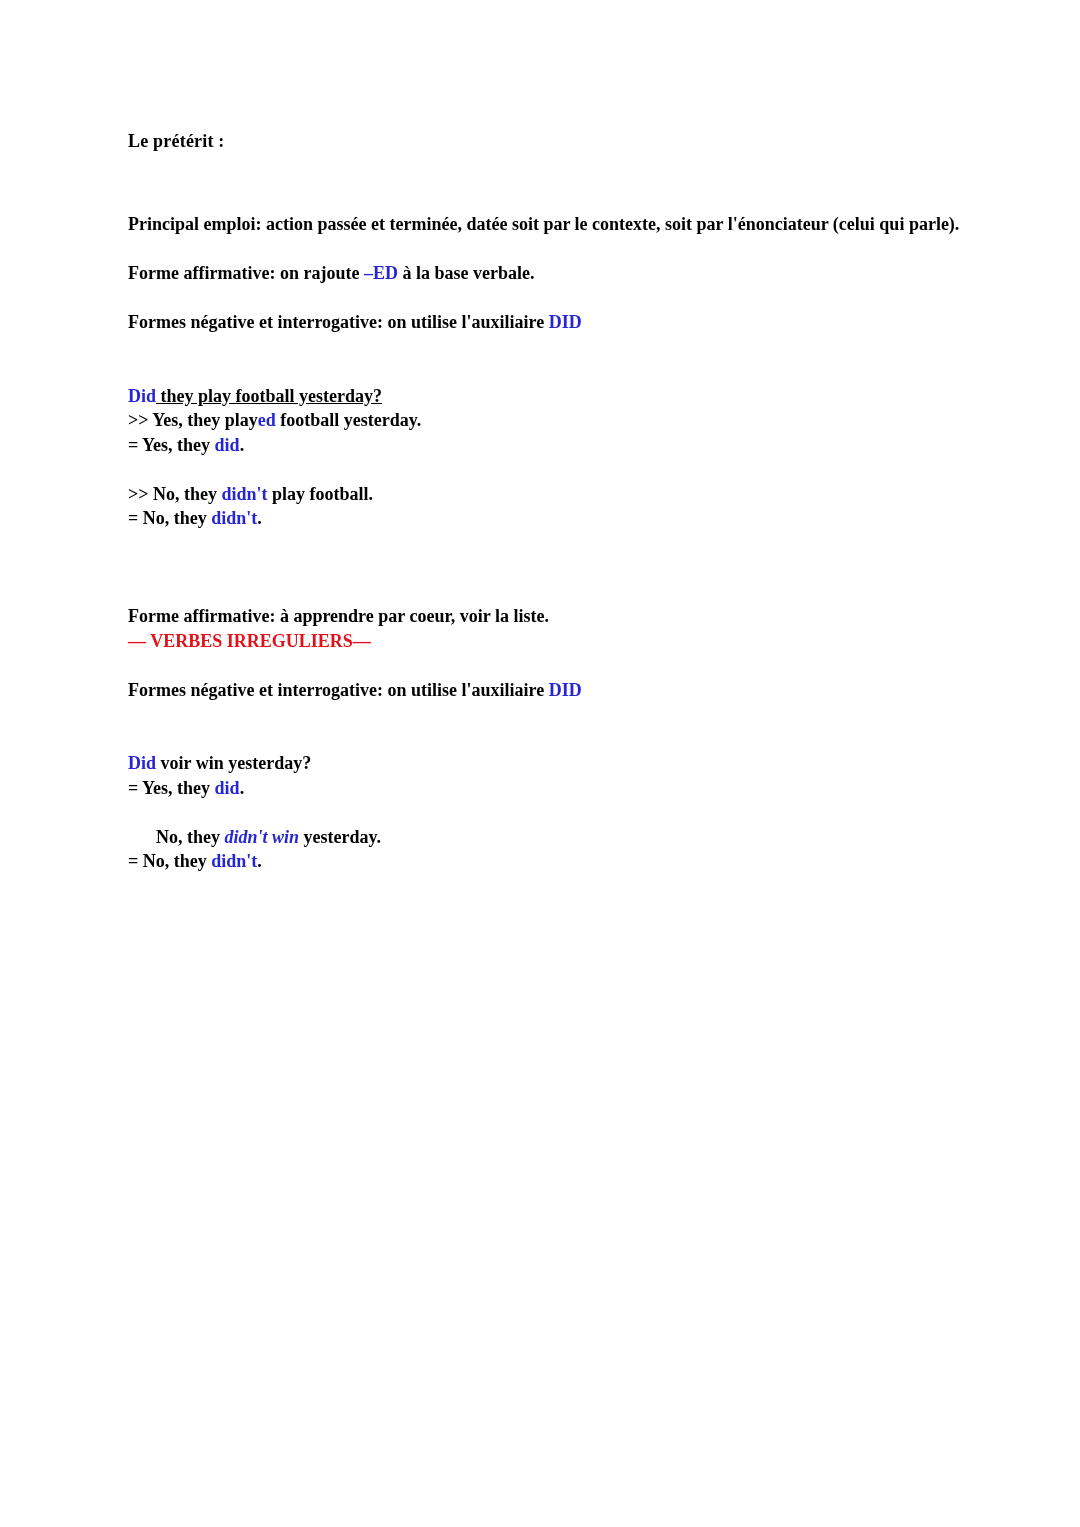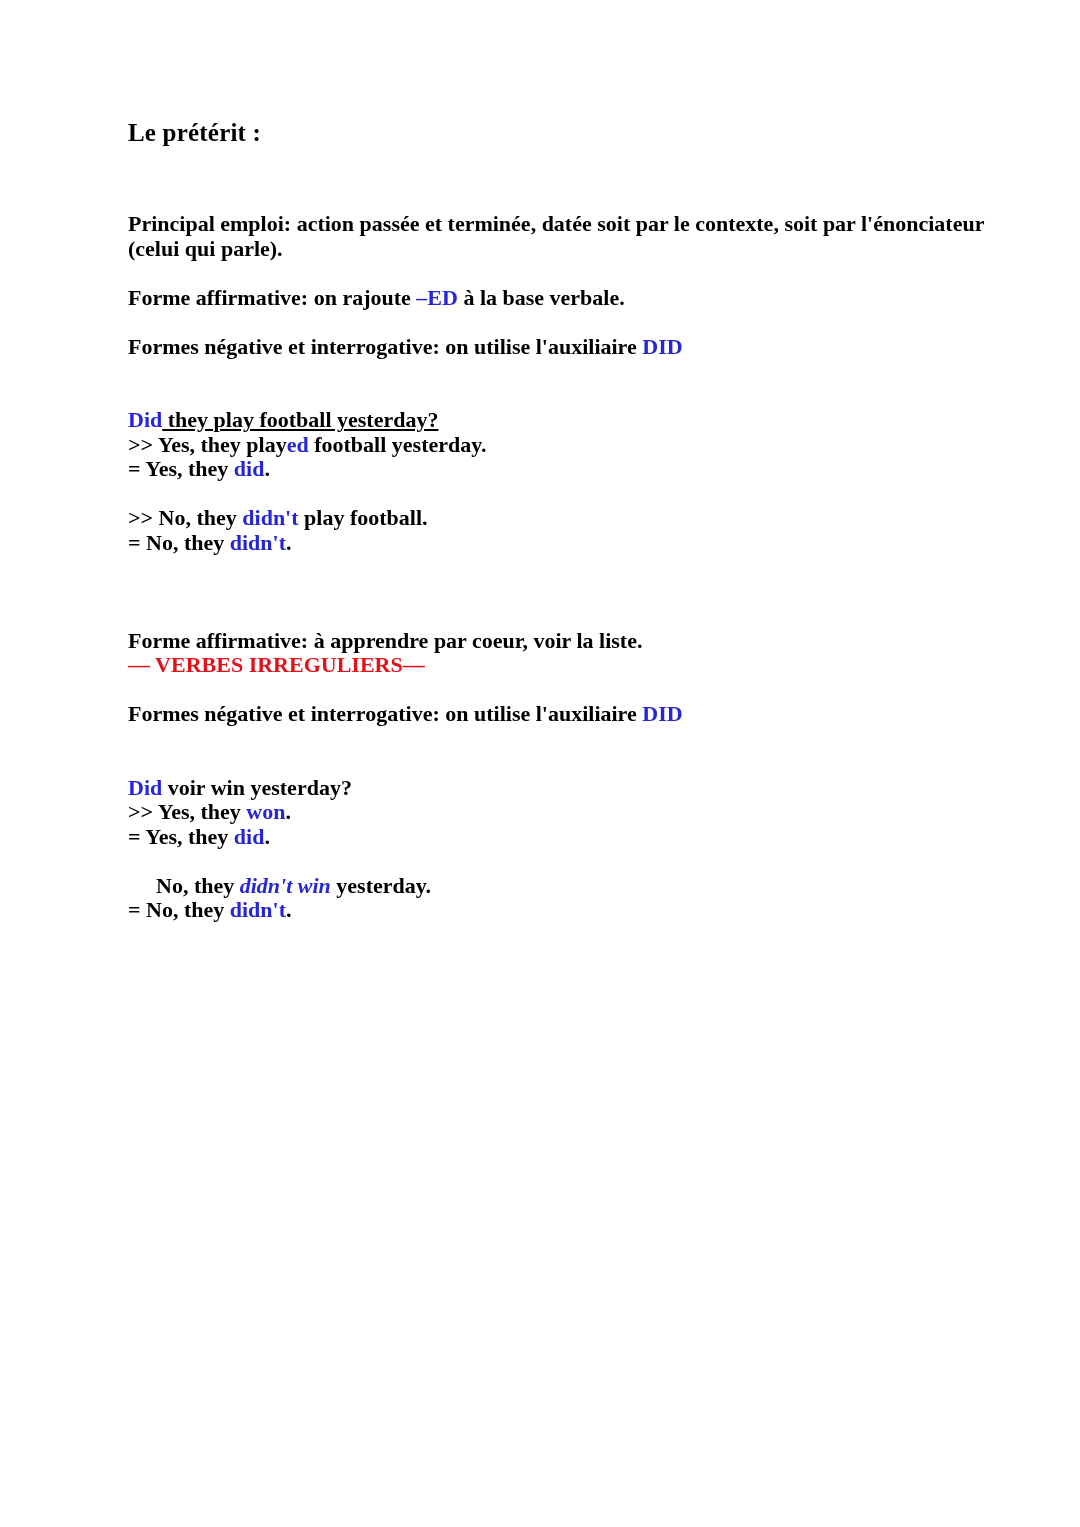--- a/index.html
+++ b/index.html
@@ -9,33 +9,33 @@
     width: 1080px;
     height: 1527px;
     background: #ffffff;
     overflow: hidden;
     font-family: "Liberation Serif", "DejaVu Serif", serif;
     font-weight: 700;
   }
   .doc-title {
     position: absolute;
     left: 128px;
-    top: 116px;
-    font-size: 25px;
+    top: 124px;
+    font-size: 18px;
     line-height: 34px;
     color: #000000;
     letter-spacing: 0.2px;
     font-weight: 700;
   }
   .doc-body {
     position: absolute;
     left: 128px;
     top: 212px;
     width: 910px;
-    font-size: 22px;
+    font-size: 18px;
     line-height: 24.5px;
     color: #000000;
   }
   .line { white-space: pre-wrap; }
 </style>
 </head>
 <body>
 
 <div class="page">
   <h1 class="doc-title">Le prétérit :</h1>
@@ -56,19 +56,18 @@
       <div class="line">&nbsp;</div>
       <div class="line">&nbsp;</div>
       <div class="line">&nbsp;</div>
       <div class="line"><span style="color: rgb(0, 0, 0);">Forme affirmative: à apprendre par coeur, voir la liste.</span></div>
       <div class="line"><span style="color: rgb(227, 17, 25);">— VERBES IRREGULIERS—</span></div>
       <div class="line">&nbsp;</div>
       <div class="line"><span style="color: rgb(0, 0, 0);">Formes négative et interrogative: on utilise l'auxiliaire </span><span style="color: rgb(38, 38, 214);">DID</span></div>
       <div class="line">&nbsp;</div>
       <div class="line">&nbsp;</div>
       <div class="line"><span style="color: rgb(38, 38, 214);">Did</span><span style="color: rgb(0, 0, 0);"> voir win yesterday?</span></div>
-      <div class="line"><span style="color: rgb(0, 0, 0);">&gt;&gt; Yes, they </span><span style="color: rgb(38, 38, 214);">won</span><span style="color: rgb(0, 0, 0);">.</span></div>
       <div class="line"><span style="color: rgb(0, 0, 0);">= Yes, they </span><span style="color: rgb(38, 38, 214);">did</span><span style="color: rgb(0, 0, 0);">.</span></div>
       <div class="line">&nbsp;</div>
       <div class="line"><span style="color: rgb(0, 0, 0); margin-left: 28px;">No, they </span><span style="color: rgb(38, 38, 214); font-style: italic;">didn't win</span><span style="color: rgb(0, 0, 0);"> yesterday.</span></div>
       <div class="line"><span style="color: rgb(0, 0, 0);">= No, they </span><span style="color: rgb(38, 38, 214);">didn't</span><span style="color: rgb(0, 0, 0);">.</span></div>
     </div>
 </div>
 
 </body></html>

